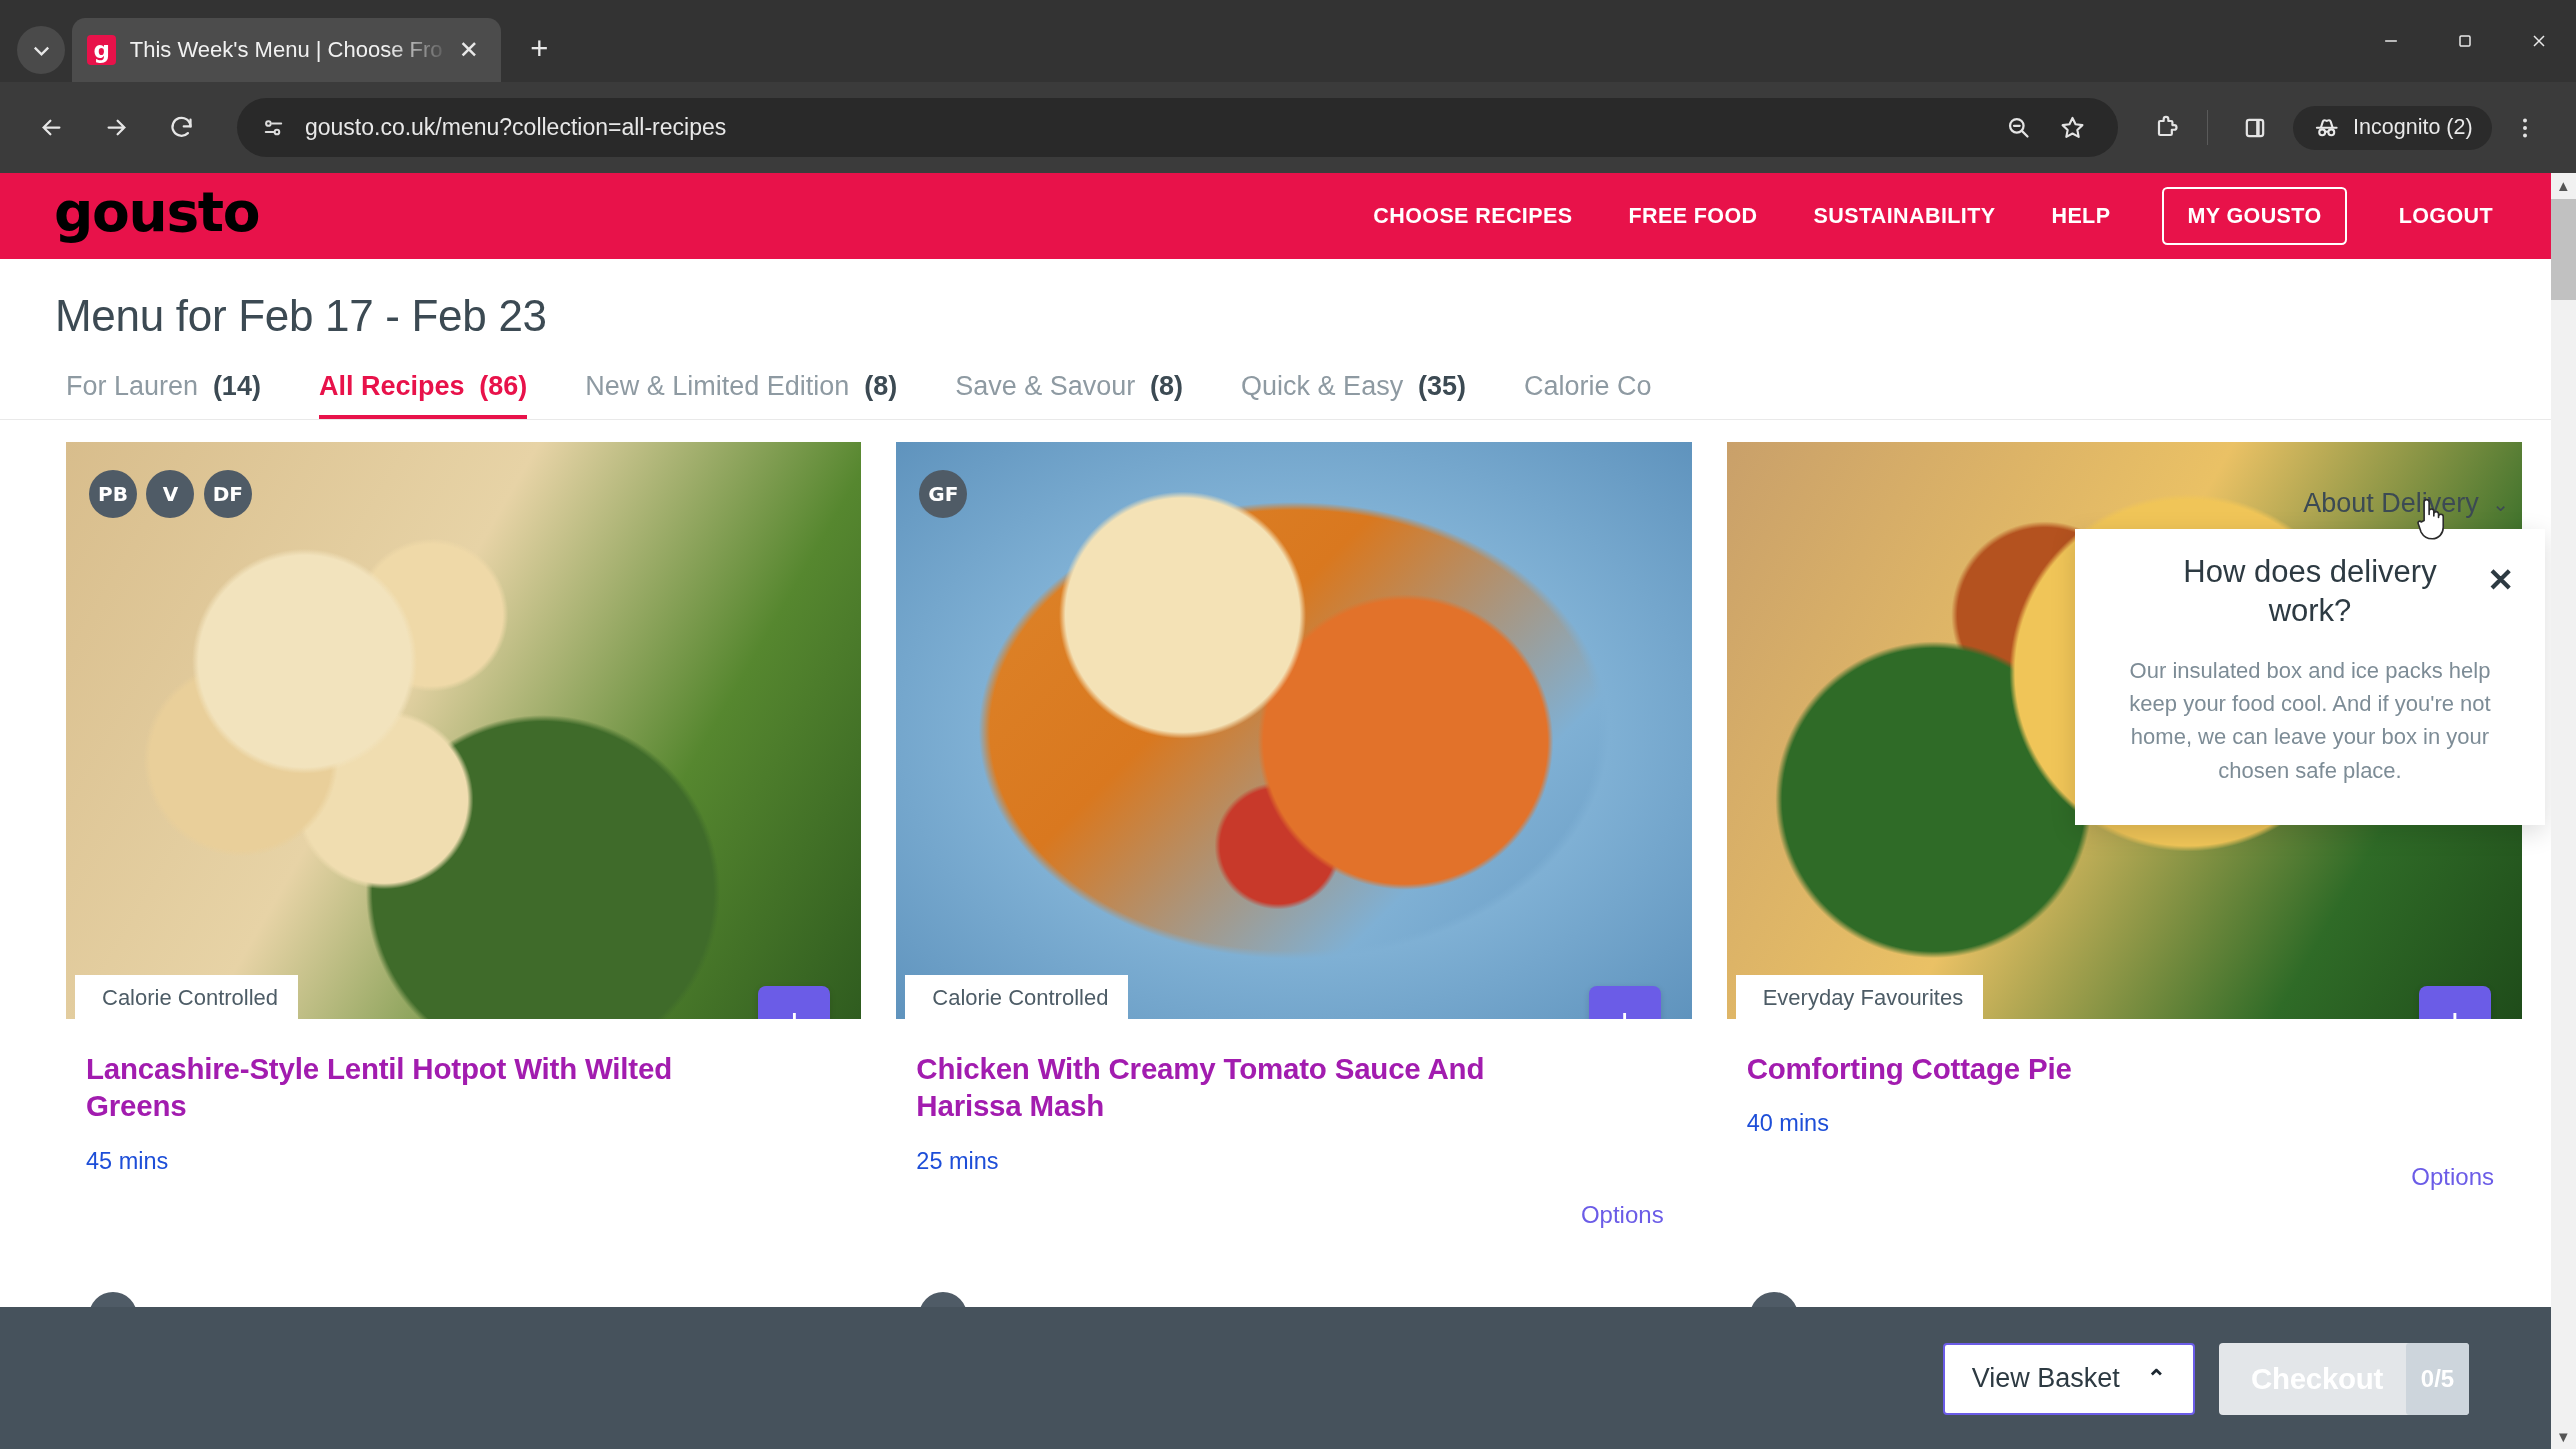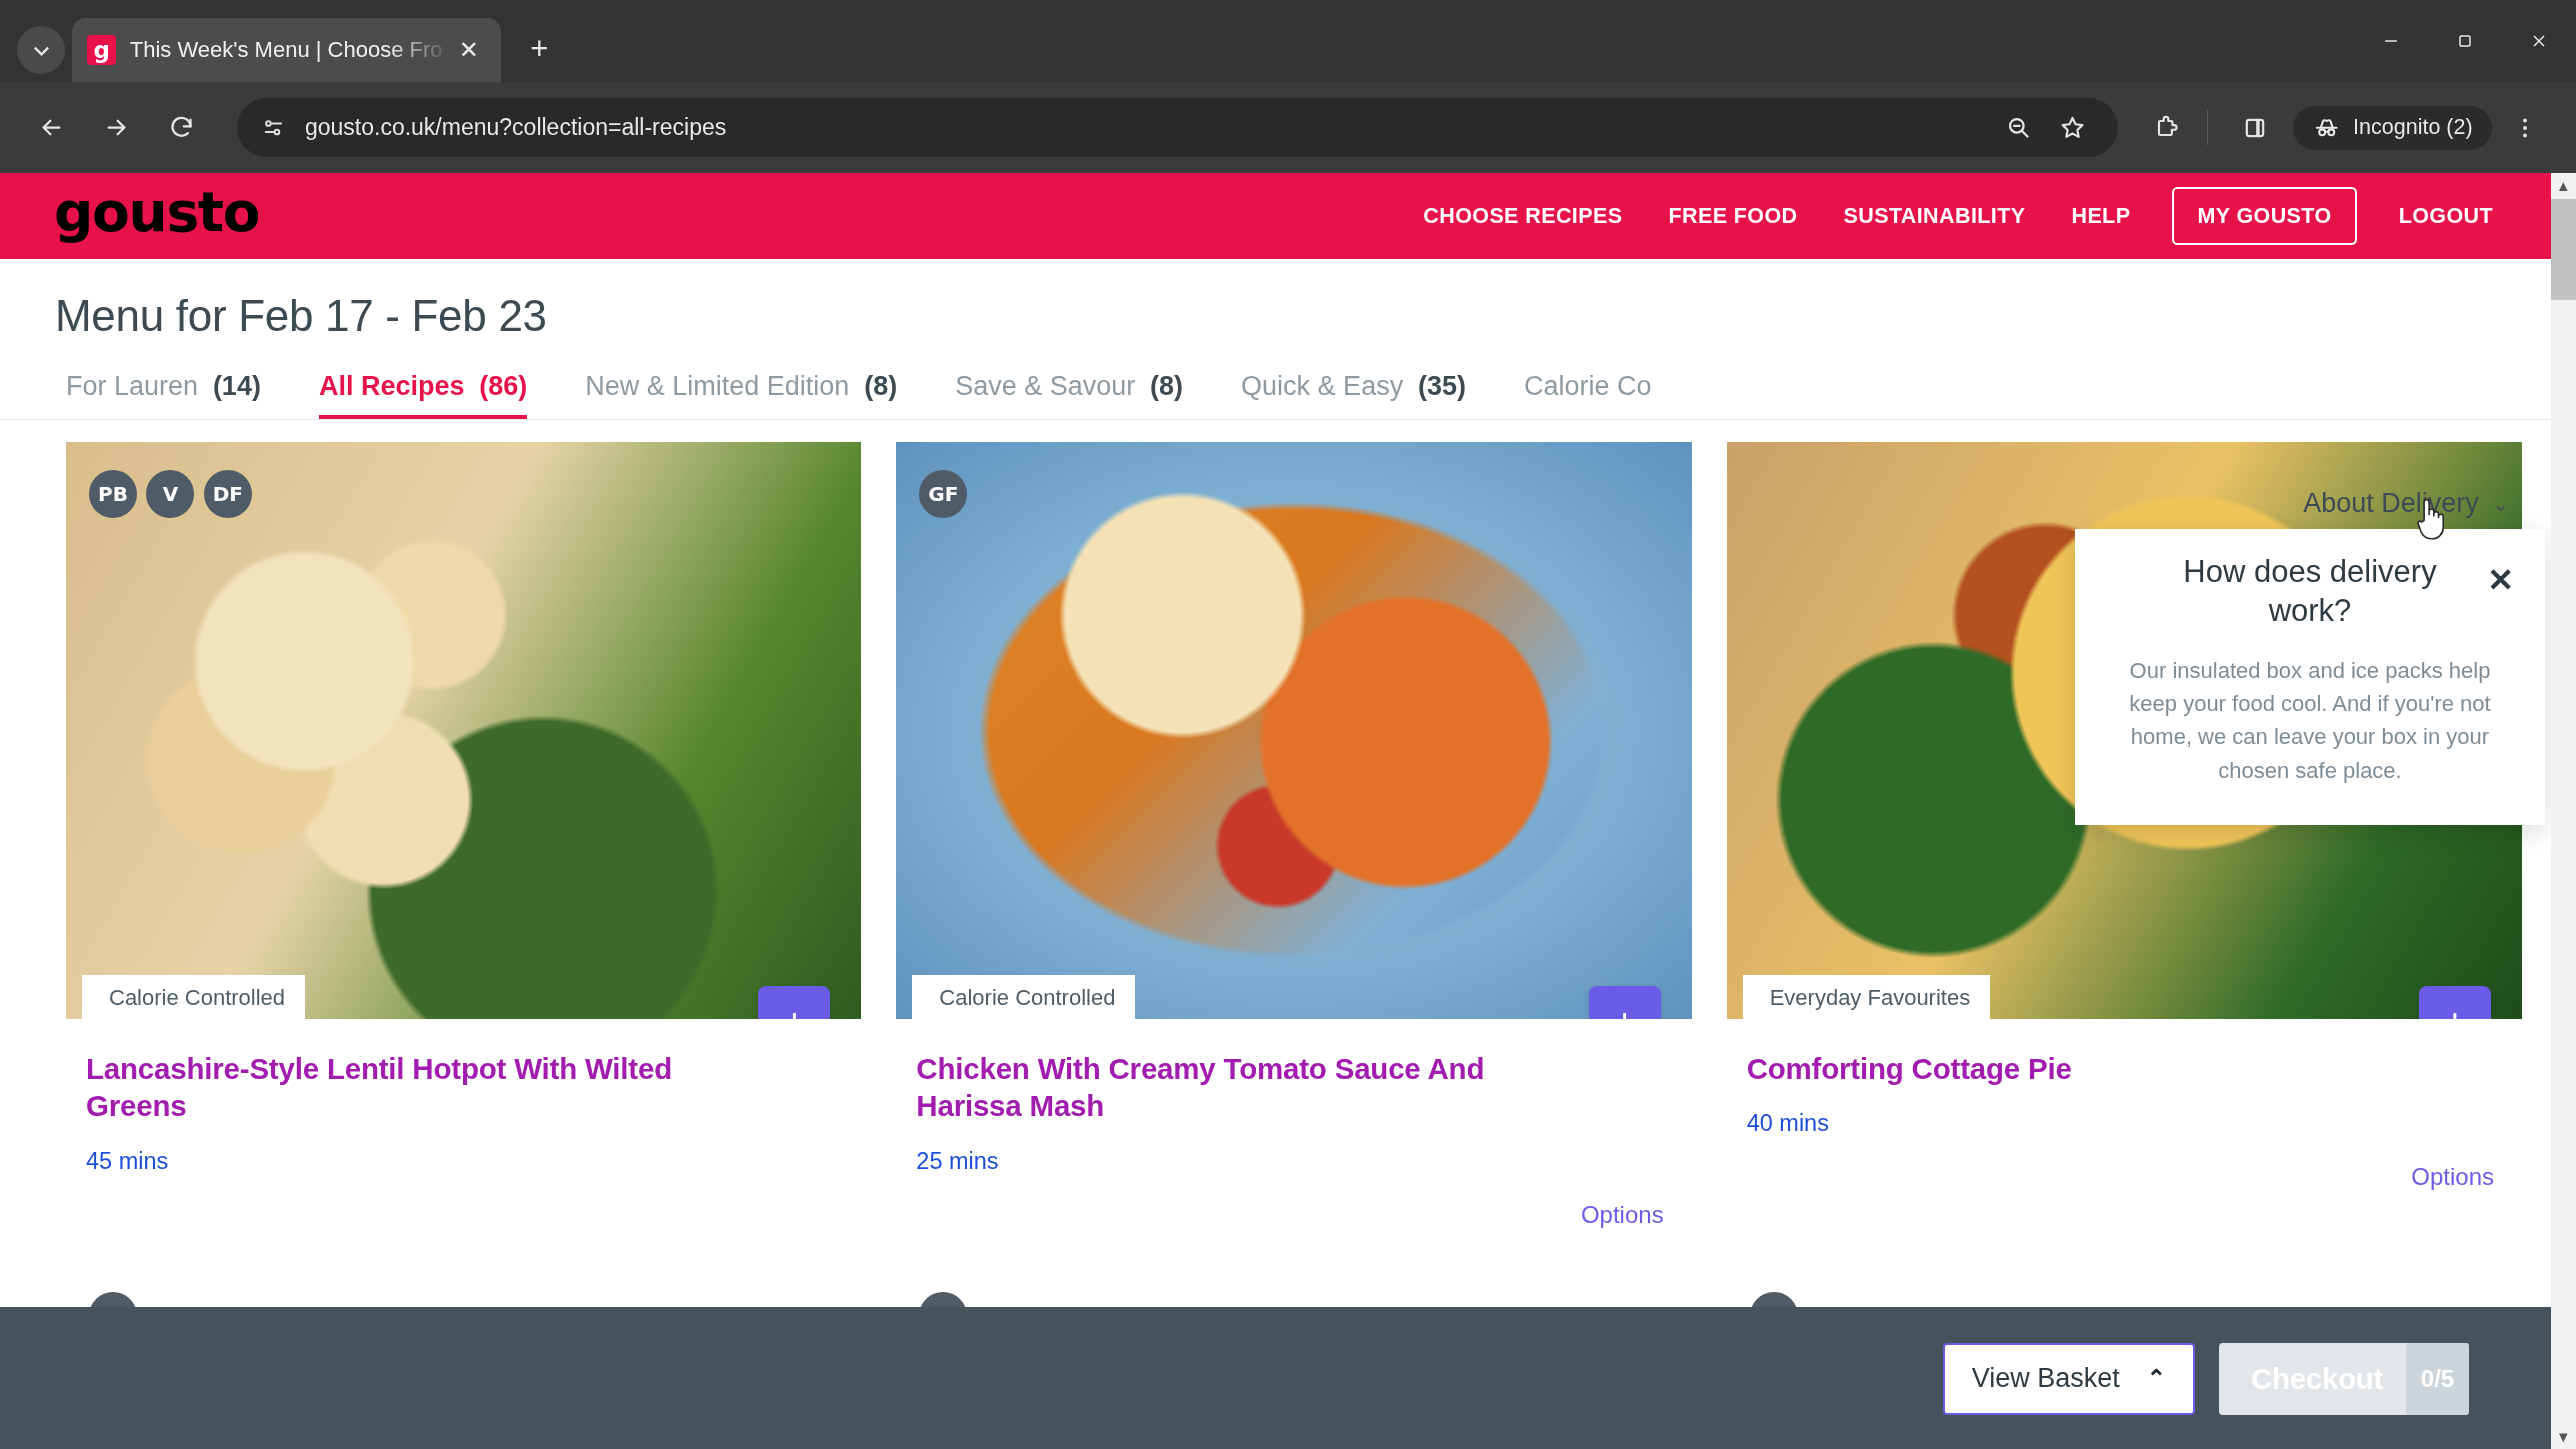--- a/index.html
+++ b/index.html
@@ -95,21 +95,21 @@
 
   
   .viewport { position: relative; width: 2576px; height: 1277px; overflow: hidden; background:#fff; }
 
   .site-header {
     height: 86px; background: #e8124a; display: flex; align-items: center;
     padding: 0 0 0 54px; position: relative;
   }
   .logo { color: #000000; font-size: 55px; font-weight: 700; letter-spacing: -1.3px; line-height: 1;
           font-family: "DejaVu Sans", sans-serif; position: relative; top: -4px; }
-  .site-nav { margin-left: auto; display:flex; align-items:center; padding-right: 60px; }
+  .site-nav { margin-left: auto; display:flex; align-items:center; padding-right: 60px; gap: 10px; }
   .site-nav a {
     color: #fff; font-size: 21.5px; font-weight: 700; letter-spacing: 0.4px;
     text-decoration: none; margin: 0 23px; white-space: nowrap;
   }
   .nav-outline {
     border: 2px solid #ffffff; border-radius: 5.4px; padding: 14.8px 23px !important;
     margin: 0 19px !important;
   }
 
   .page-body { position: relative; padding: 0 0 0 0; background:#fff; height: 1191px;}
@@ -170,21 +170,21 @@
   .card-img .photo { position:absolute; inset:0; }
 
   .badges { position:absolute; left: 23px; top: 28px; display:flex; gap: 9.4px; z-index:3; }
   .badge {
     width: 48px; height: 48px; border-radius: 24px; background: #4f5b66;
     color: #fff; font-size: 20px; font-weight: 700;
     display:flex; align-items:center; justify-content:center; font-family:"DejaVu Sans", sans-serif;
   }
 
   .cat-tag {
-    position:absolute; left: 16px; bottom: 0; background:#fff; color:#4d5c66;
+    position:absolute; left: 9px; bottom: 0; background:#fff; color:#4d5c66;
     font-size: 22px; padding: 9.4px 20px 8px 27px; z-index: 3;
   }
 
   .add-btn {
     position:absolute; right: 31px; bottom: -39px; width: 72px; height: 72px;
     background: #6b5ce7; border-radius: 8px; z-index: 5;
     display:flex; align-items:center; justify-content:center;
     color:#fff; font-size: 39px; font-weight: 300; line-height:1;
     box-shadow: 0 2px 6.7px rgba(0,0,0,0.14);
   }

